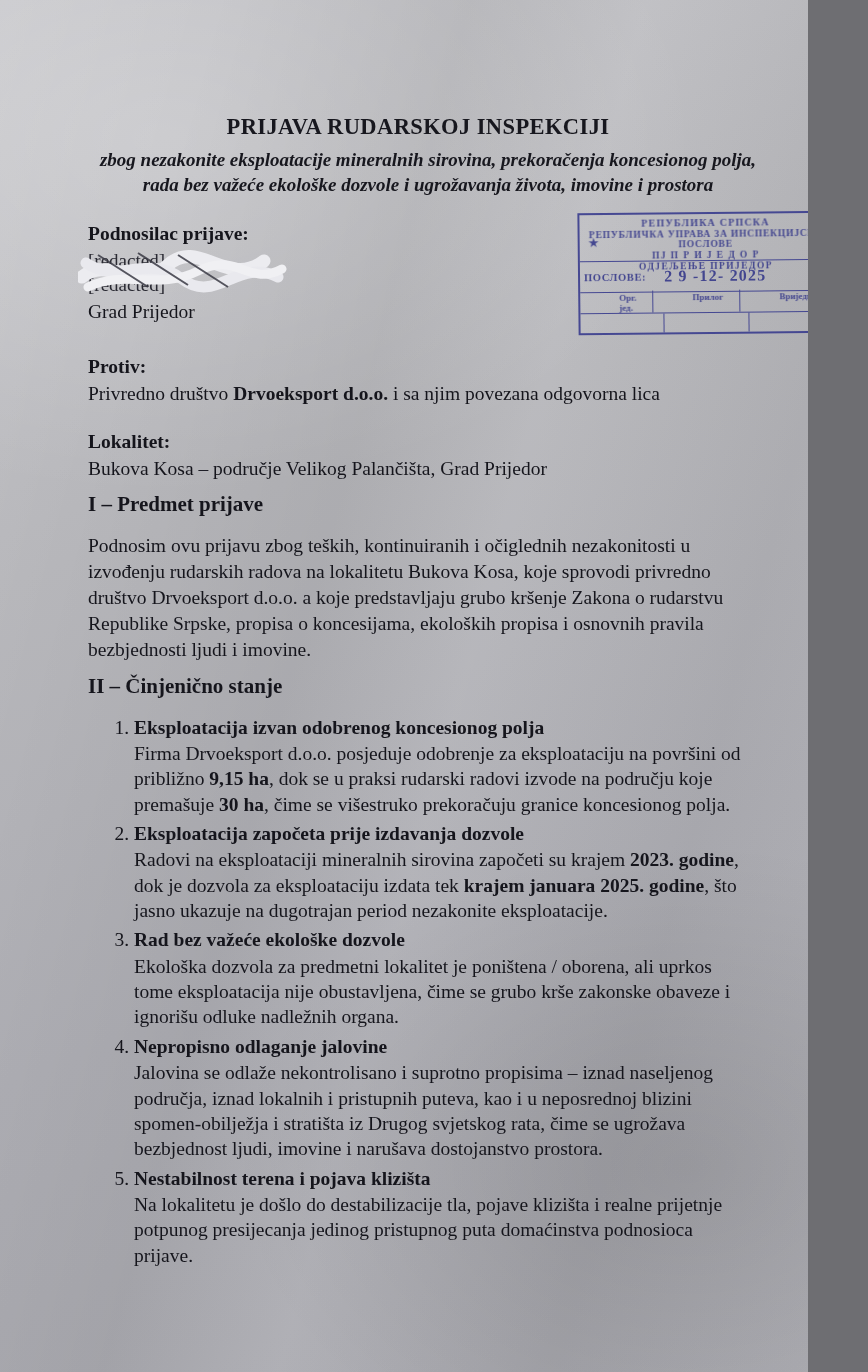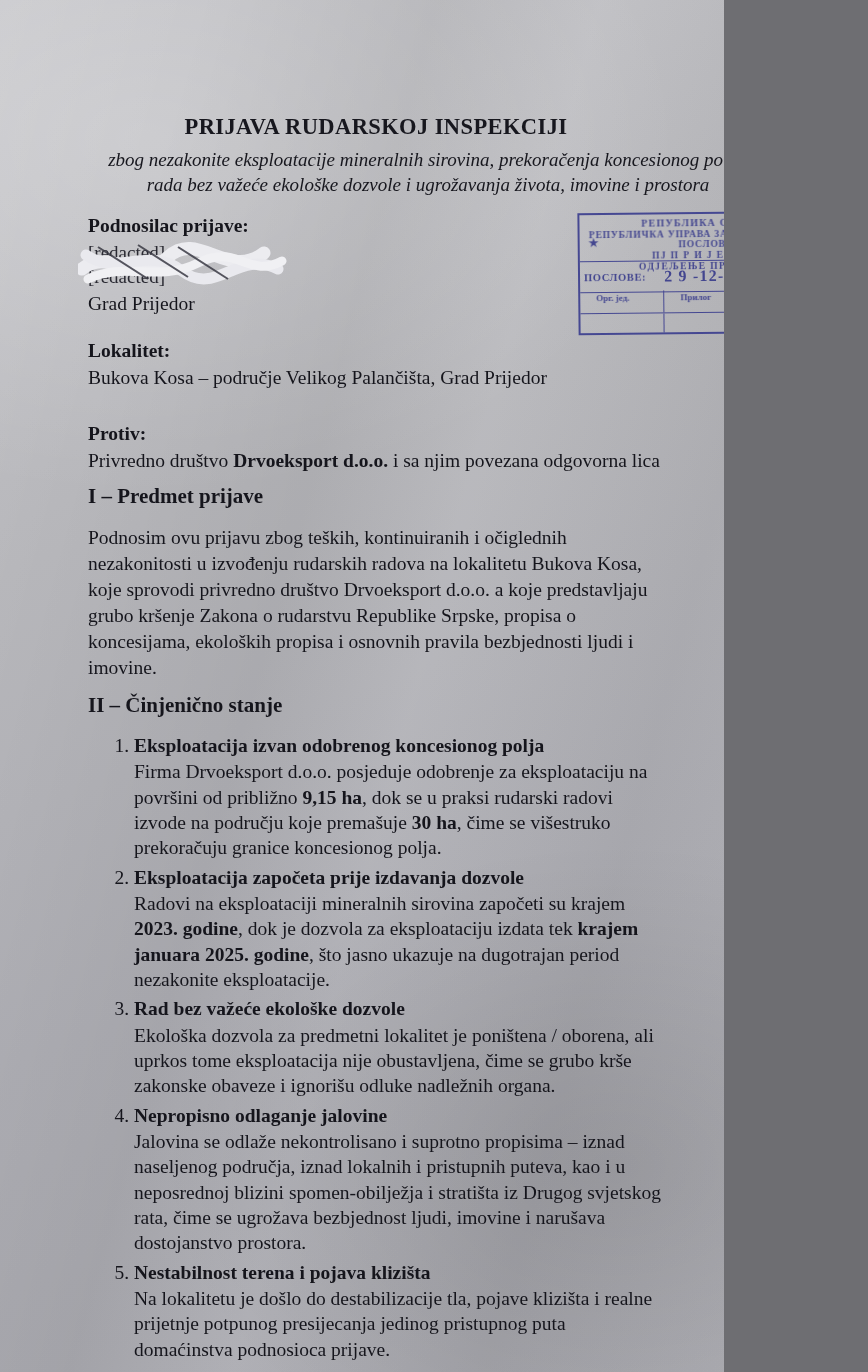--- a/index.html
+++ b/index.html
@@ -8,21 +8,21 @@
     background: #6e6e72;
   }
   body {
     width: 868px;
     height: 1372px;
     overflow: hidden;
     font-family: "Liberation Serif", serif;
   }
   .page {
     position: relative;
-    width: 724px;
+    width: 808px;
     height: 1372px;
     background: #b9b9bd;
     background-image:
       radial-gradient(ellipse 900px 600px at 20% 10%, rgba(255,255,255,0.22), rgba(255,255,255,0) 60%),
       radial-gradient(ellipse 700px 500px at 85% 85%, rgba(0,0,0,0.10), rgba(0,0,0,0) 65%),
       linear-gradient(160deg, #c2c2c6 0%, #b6b6ba 35%, #aeaeb4 65%, #a9a9af 100%);
     overflow: hidden;
   }
   .paper-shade {
     position: absolute;
@@ -42,24 +42,24 @@
     text-align: center;
     font-weight: bold;
     font-size: 22.5px;
     letter-spacing: 0.4px;
     color: #17171e;
     margin: 0 0 6px 0;
   }
   .subtitle {
     text-align: center;
     font-style: italic;
-    font-weight: normal;
+    font-weight: bold;
     font-size: 19px;
     line-height: 1.32;
-    margin: 0 auto 16px auto;
+    margin: 0 auto 24px auto;
     width: 680px;
     color: #17171e;
   }
   .lbl {
     font-weight: bold;
     margin: 0 0 2px 0;
   }
   .blk { margin-bottom: 6px; }
   .redacted-wrap {
     position: relative;
@@ -181,20 +181,21 @@
     height: 22px;
     display: flex;
     font-size: 9px;
     font-weight: bold;
   }
   .stamp .st-cell {
     flex: 1;
     border-right: 1.2px solid #3c3f8f;
     padding: 2px 16px;
     filter: blur(0.3px);
+    margin-left: 23px;
   }
   .stamp .st-cell:last-child { border-right: none; }
   .stamp .st-row3 {
     position: absolute;
     left: 0;
     right: 0;
     top: 98px;
     bottom: 0;
     display: flex;
     border-top: 1.2px solid #3c3f8f;
@@ -231,30 +232,30 @@
         <svg class="scribble" viewBox="0 0 215 50">
           <path d="M4 30 C 30 8, 60 46, 90 18 S 150 42, 186 14" stroke="#ececf0" stroke-width="13" fill="none" stroke-linecap="round"></path>
           <path d="M8 16 C 40 38, 70 6, 104 32 S 160 10, 200 30" stroke="#e9e9ee" stroke-width="11" fill="none" stroke-linecap="round"></path>
           <path d="M10 40 C 48 22, 80 44, 120 24 S 170 40, 204 22" stroke="#f0f0f3" stroke-width="9" fill="none" stroke-linecap="round"></path>
           <path d="M20 8 L 70 40 M 60 6 L 110 38 M 100 8 L 150 40" stroke="#3a3a44" stroke-width="2" fill="none" opacity="0.85"></path>
         </svg>
       </div>
       <div class="city">Grad Prijedor</div>
     </div>
 
-    <div class="blk" style="margin-top:22px;">
-      <div class="lbl">Lokalitet:</div>
-      <div>Bukova Kosa – područje Velikog Palančišta, Grad Prijedor</div>
-    </div>
-
     <div class="blk" style="margin-top:30px;">
       <div class="lbl">Protiv:</div>
       <div>
         <span>Privredno društvo </span><b>Drvoeksport d.o.o.</b><span> i sa njim povezana odgovorna lica</span>
       </div>
+    </div>
+
+    <div class="blk" style="margin-top:22px;">
+      <div class="lbl">Lokalitet:</div>
+      <div>Bukova Kosa – područje Velikog Palančišta, Grad Prijedor</div>
     </div>
 
     <div class="section-h">I – Predmet prijave</div>
     <div class="para">Podnosim ovu prijavu zbog teških, kontinuiranih i očiglednih nezakonitosti u izvođenju rudarskih radova na lokalitetu Bukova Kosa, koje sprovodi privredno društvo Drvoeksport d.o.o. a koje predstavljaju grubo kršenje Zakona o rudarstvu Republike Srpske, propisa o koncesijama, ekoloških propisa i osnovnih pravila bezbjednosti ljudi i imovine.</div>
 
     <div class="section-h">II – Činjenično stanje</div>
     <ol class="items" id="facts-list">
         <li><span class="item-title">Eksploatacija izvan odobrenog koncesionog polja</span><span class="item-body"><span>Firma Drvoeksport d.o.o. posjeduje odobrenje za eksploataciju na površini od približno </span><b>9,15 ha</b><span>, dok se u praksi rudarski radovi izvode na području koje premašuje </span><b>30 ha</b><span>, čime se višestruko prekoračuju granice koncesionog polja.</span></span></li>
         <li><span class="item-title">Eksploatacija započeta prije izdavanja dozvole</span><span class="item-body"><span>Radovi na eksploataciji mineralnih sirovina započeti su krajem </span><b>2023. godine</b><span>, dok je dozvola za eksploataciju izdata tek </span><b>krajem januara 2025. godine</b><span>, što jasno ukazuje na dugotrajan period nezakonite eksploatacije.</span></span></li>
         <li><span class="item-title">Rad bez važeće ekološke dozvole</span><span class="item-body"><span>Ekološka dozvola za predmetni lokalitet je poništena / oborena, ali uprkos tome eksploatacija nije obustavljena, čime se grubo krše zakonske obaveze i ignorišu odluke nadležnih organa.</span></span></li>

